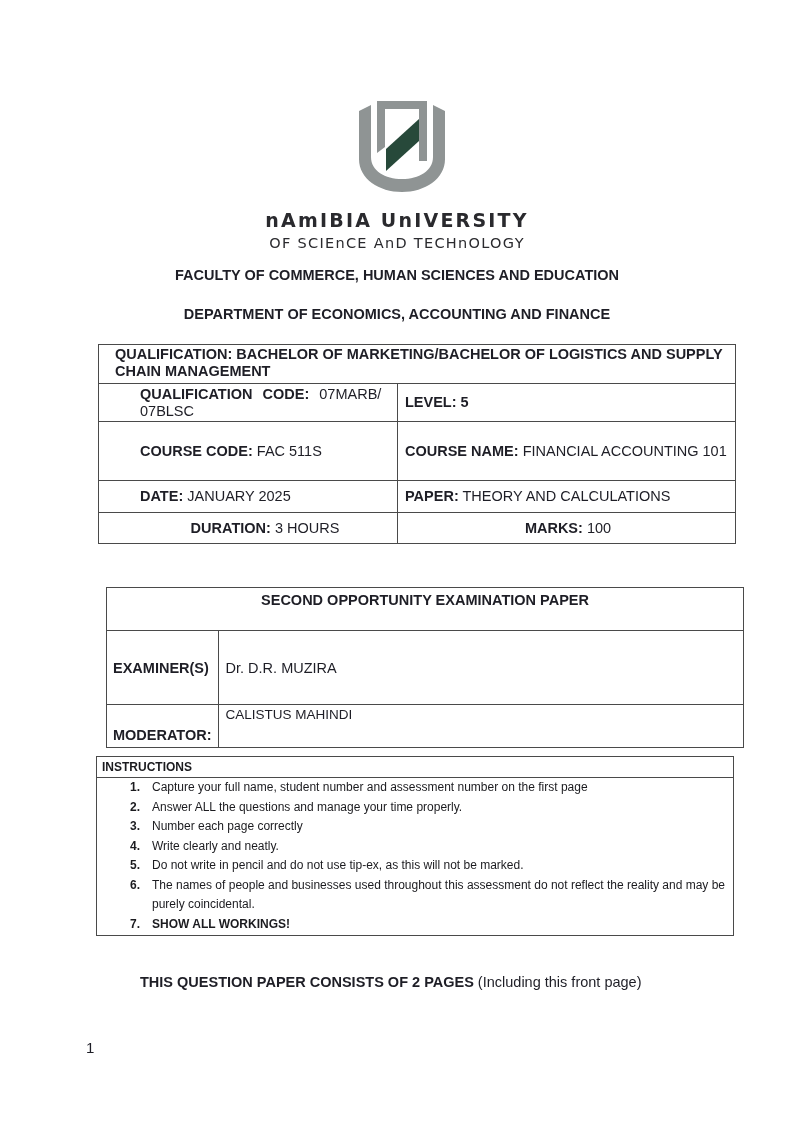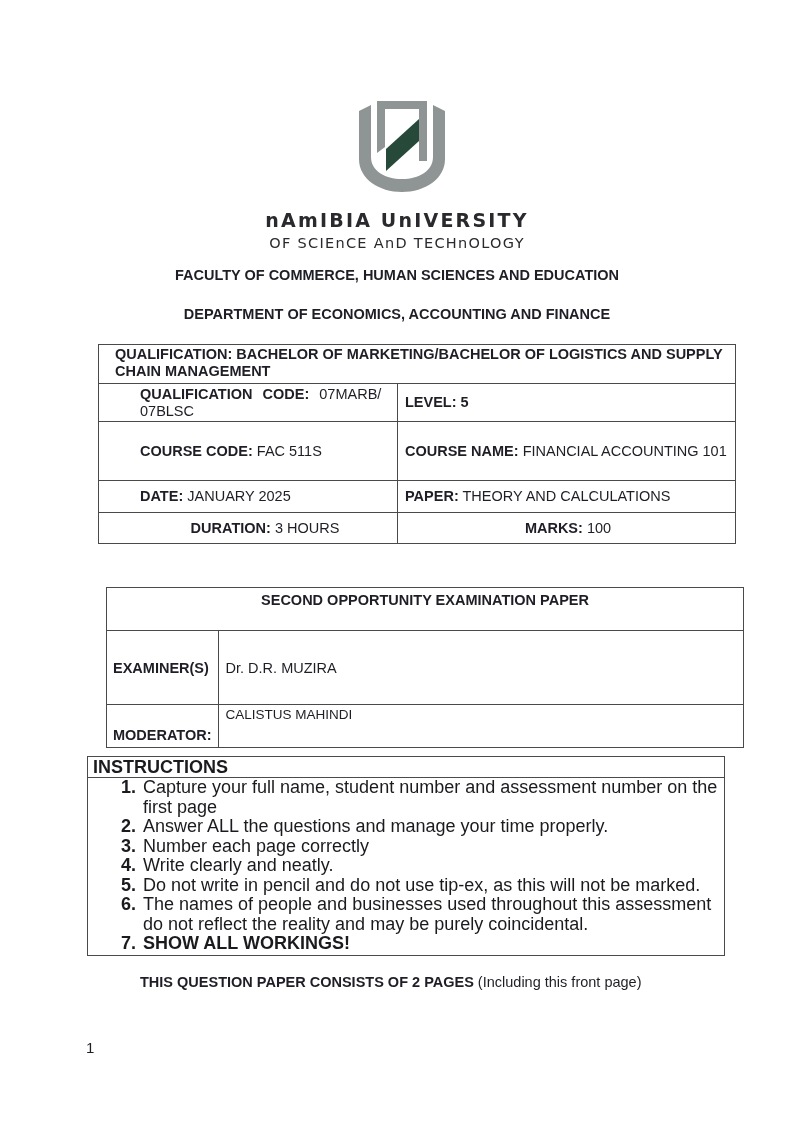--- a/index.html
+++ b/index.html
@@ -30,21 +30,21 @@
     .t1 .qcode { word-spacing: 6px; }
 
     .t2 { left: 98px; top: 587px; width: 638px; margin-left: 8px; }
     .t2 .r1 td { height: 38px; text-align: center; vertical-align: top; padding-top: 4px; font-weight: bold; }
     .t2 .r2 td { height: 57px; }
     .t2 .r3 td { height: 30px; }
     .t2 .lbl { width: 98px; font-weight: bold; padding: 8px 6px; }
     .t2 .mod-val { vertical-align: top; padding-top: 2px; font-size: 13.5px; }
     .t2 .mod-lbl { vertical-align: bottom; padding-bottom: 4px; }
 
-    .instr { position: absolute; left: 87px; top: 756px; width: 636px; border: 1.3px solid #4a4a4a; font-size: 18px; }
+    .instr { position: absolute; left: 96px; top: 756px; width: 636px; border: 1.3px solid #4a4a4a; font-size: 12px; }
     .instr-head { font-weight: bold; padding: 2px 5px 1px; border-bottom: 1.3px solid #4a4a4a; line-height: 17px; }
     .instr ol { list-style: none; margin: 0; padding: 0 0 1px 33px; }
     .instr li { position: relative; padding-left: 22px; line-height: 19.5px; }
     .instr li .num { position: absolute; left: 0; top: 0; font-weight: bold; }
     .instr li.strong .txt { font-weight: bold; }
 
     .pages-note { position: absolute; top: 974px; left: 140px; font-size: 14.5px; color: #1e1e26; }
     .pages-note b { font-weight: bold; }
 
     .page-num { position: absolute; left: 86px; top: 1039px; font-size: 15px; color: #1e1e26; }

